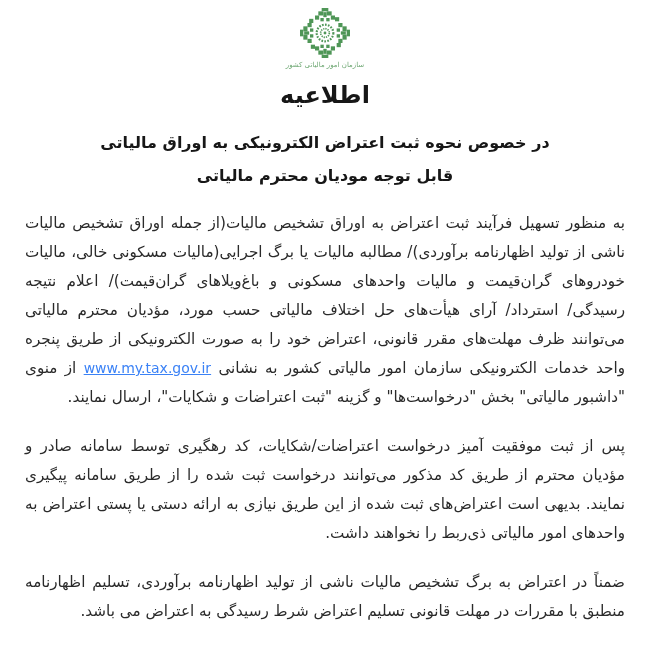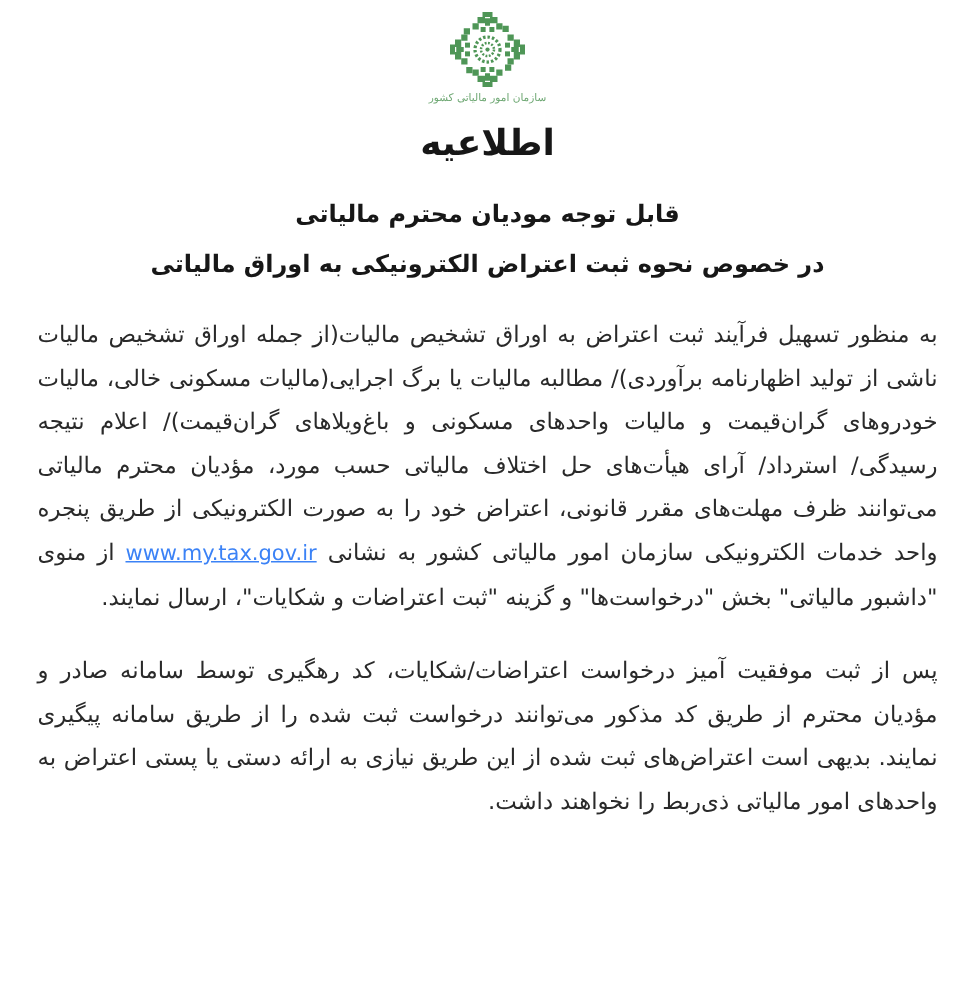--- a/index.html
+++ b/index.html
@@ -90,22 +90,23 @@
         <circle cx="32" cy="30" r="5.2" fill="none" stroke="#4f9657" stroke-width="2" stroke-dasharray="1.5 1.2"></circle>
         <circle cx="32" cy="30" r="1.7"></circle>
       </g>
     </svg>
     <span class="logo-caption">سازمان امور مالیاتی کشور</span>
   </div>
 
   <div class="notice-title">اطلاعیه</div>
 
   <div class="subtitle">
+    <div>در خصوص نحوه ثبت اعتراض الکترونیکی به اوراق مالیاتی</div>
     <div>قابل توجه مودیان محترم مالیاتی</div>
-    <div>در خصوص نحوه ثبت اعتراض الکترونیکی به اوراق مالیاتی</div>
   </div>
 
   <div class="body-text">
     <p><span>به منظور تسهیل فرآیند ثبت اعتراض به اوراق تشخیص مالیات(از جمله اوراق تشخیص مالیات ناشی از تولید اظهارنامه برآوردی)/ مطالبه مالیات یا برگ اجرایی(مالیات مسکونی خالی، مالیات خودروهای گران‌قیمت و مالیات واحدهای مسکونی و باغ‌ویلاهای گران‌قیمت)/ اعلام نتیجه رسیدگی/ استرداد/ آرای هیأت‌های حل اختلاف مالیاتی حسب مورد، مؤدیان محترم مالیاتی می‌توانند ظرف مهلت‌های مقرر قانونی، اعتراض خود را به صورت الکترونیکی از طریق پنجره واحد خدمات الکترونیکی سازمان امور مالیاتی کشور به نشانی </span><a class="url-link">www.my.tax.gov.ir</a><span> از منوی "داشبور مالیاتی" بخش "درخواست‌ها" و گزینه "ثبت اعتراضات و شکایات"، ارسال نمایند.</span></p>
     <p>پس از ثبت موفقیت آمیز درخواست اعتراضات/شکایات، کد رهگیری توسط سامانه صادر و مؤدیان محترم از طریق کد مذکور می‌توانند درخواست ثبت شده را از طریق سامانه پیگیری نمایند. بدیهی است اعتراض‌های ثبت شده از این طریق نیازی به ارائه دستی یا پستی اعتراض به واحدهای امور مالیاتی ذی‌ربط را نخواهند داشت.</p>
+    <p>ضمناً در اعتراض به برگ تشخیص مالیات ناشی از تولید اظهارنامه برآوردی، تسلیم اظهارنامه منطبق با مقررات در مهلت قانونی تسلیم اعتراض شرط رسیدگی به اعتراض می باشد.</p>
   </div>
 
 </div>
 
 </body></html>

